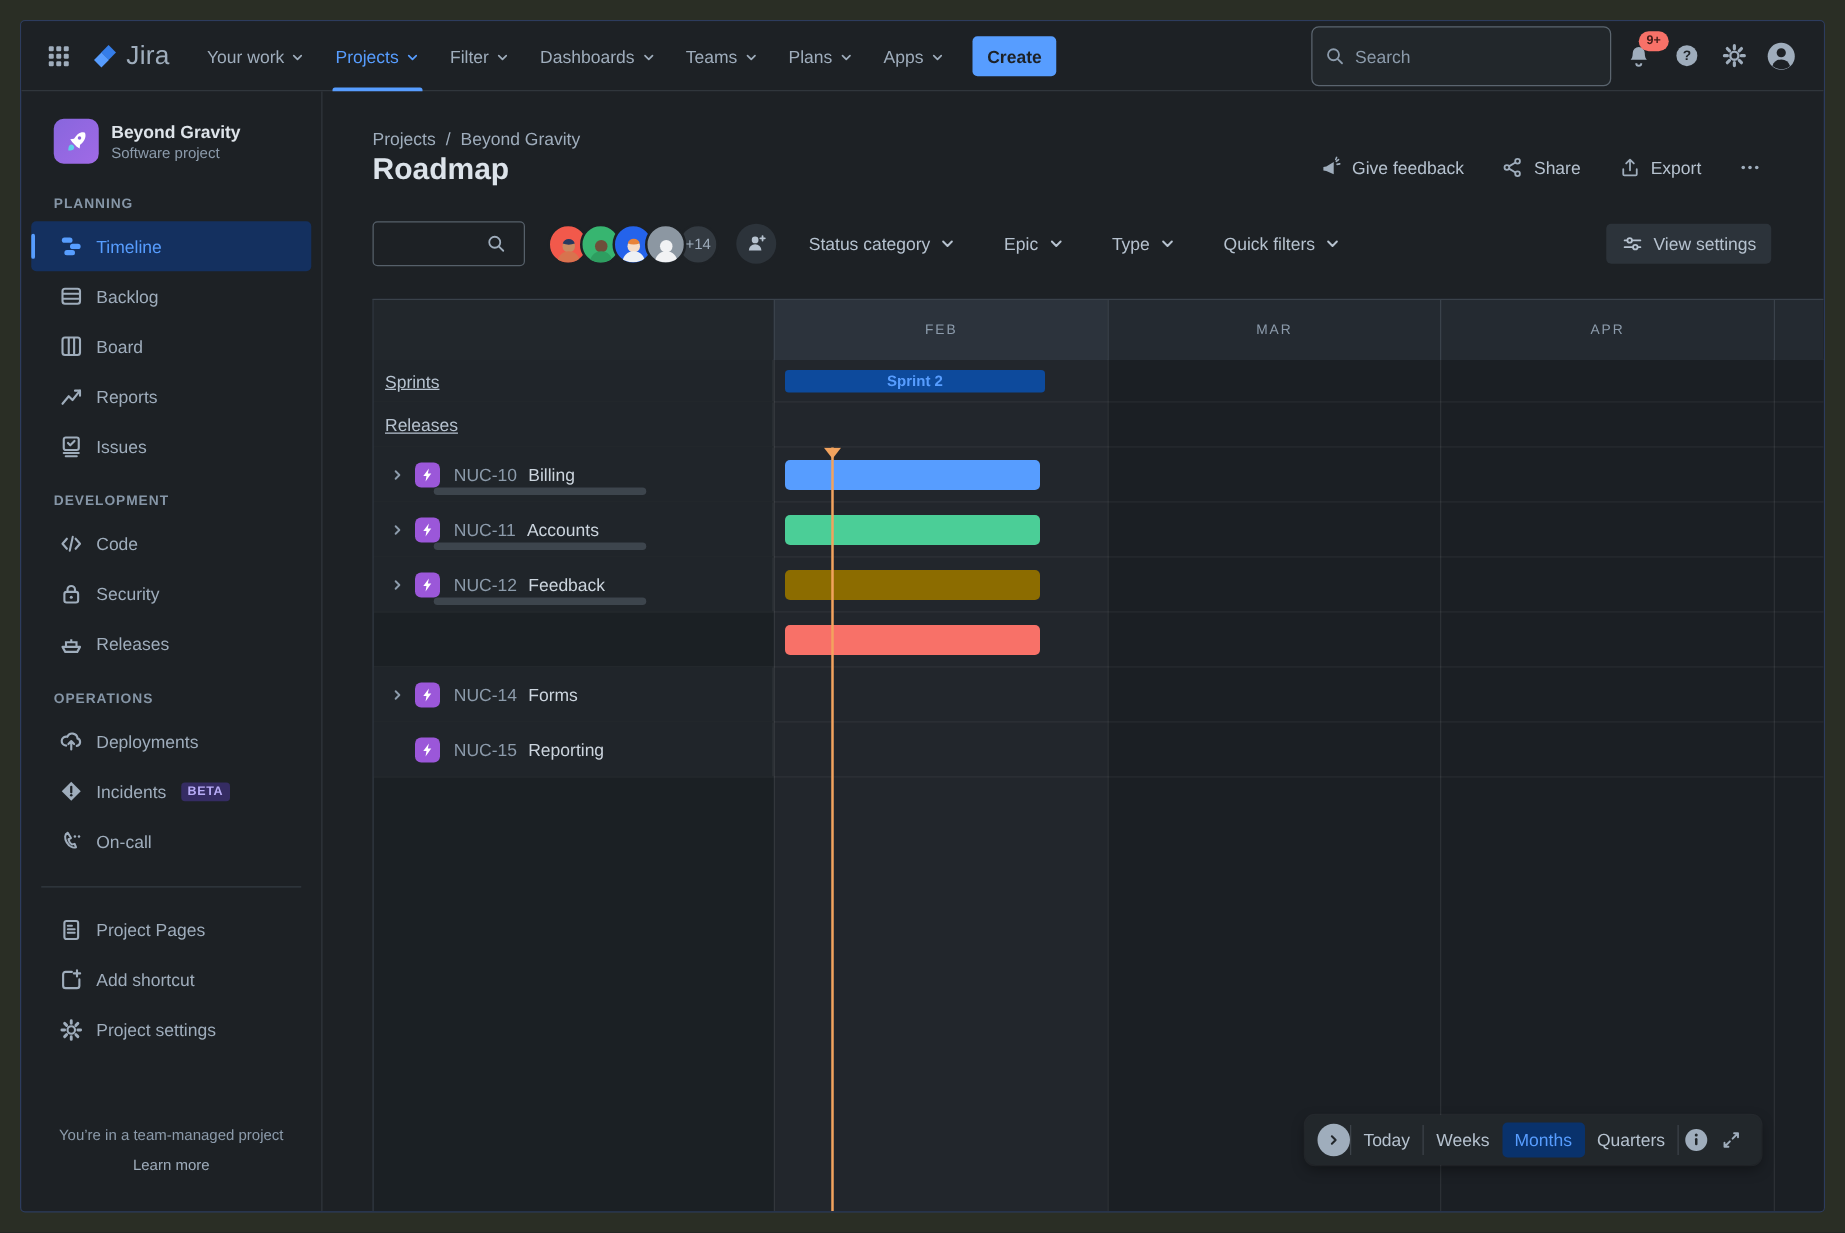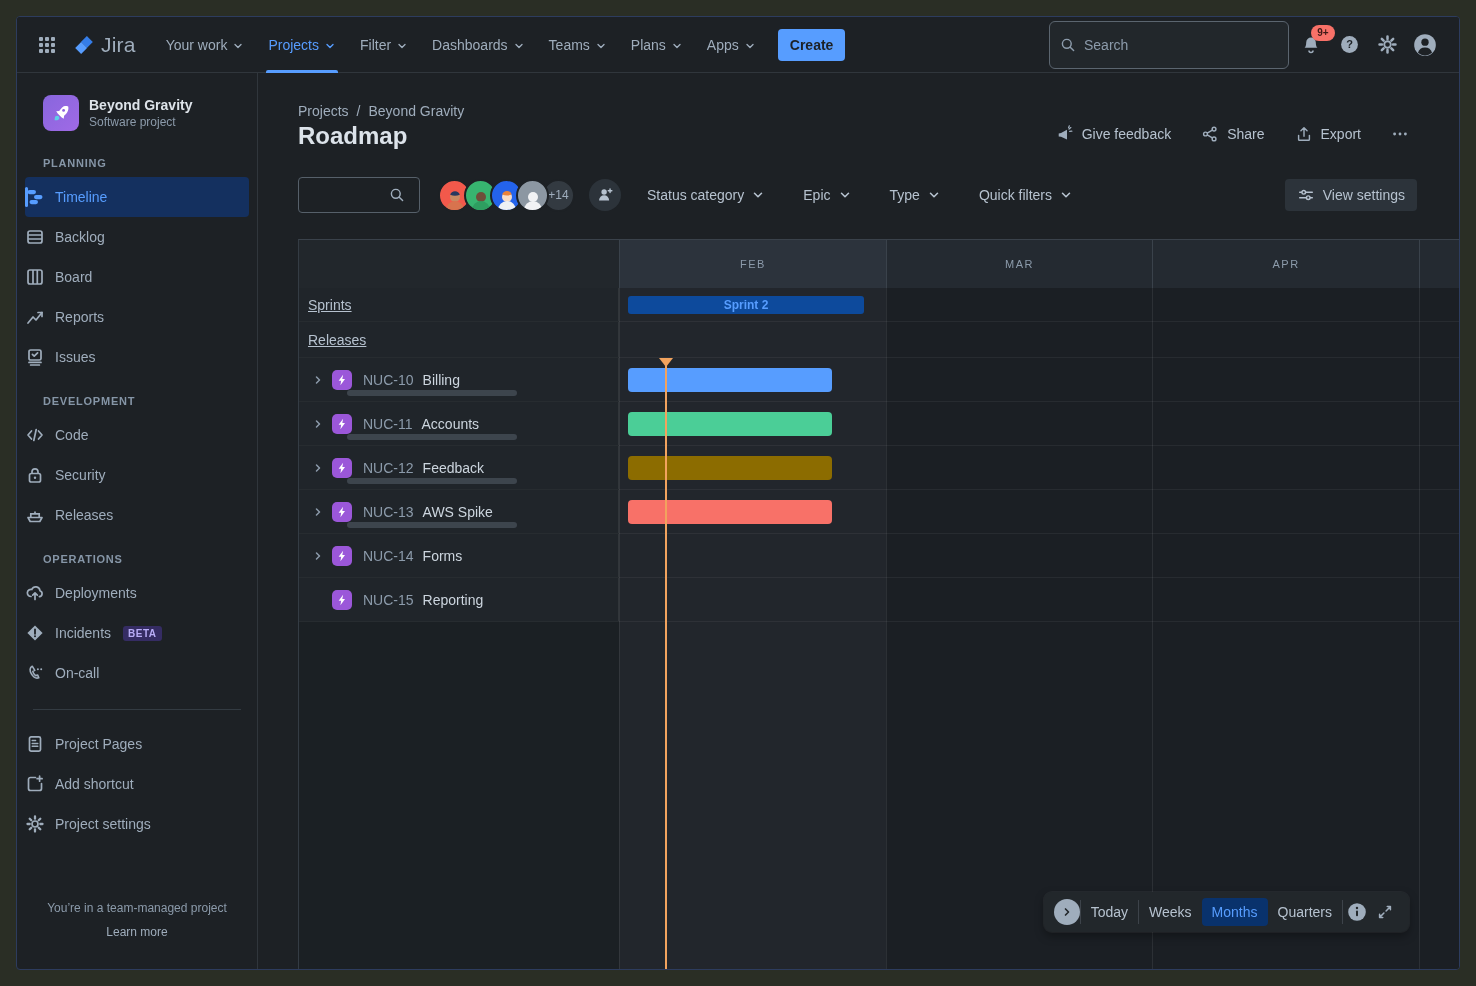--- a/index.html
+++ b/index.html
@@ -43,21 +43,21 @@
 
   
   .proj { display:flex; align-items:center; gap:10px; padding:0 16px 0 26px; margin-bottom:26px; }
   .proj-avatar { width:36px; height:36px; border-radius:8px; background:linear-gradient(135deg,#8866dd,#a06ae6);
                  display:flex; align-items:center; justify-content:center; flex:0 0 36px; }
   .proj-name { font-size:14px; font-weight:700; color:#dee4ea; line-height:1.25; }
   .proj-type { font-size:12px; color:#8c9bab; }
   .sect-title { padding:0 16px 0 26px; margin:18px 0 8px; font-size:11px; font-weight:700; letter-spacing:.07em;
                 color:#8696a7; }
   .sideitem { position:relative; display:flex; align-items:center; gap:10px; height:40px; margin:0 8px;
-              border-radius:4px; font-size:14px; color:#9fadbc; cursor:pointer; }
+              padding-left:22px; border-radius:4px; font-size:14px; color:#9fadbc; cursor:pointer; }
   .sideitem svg { flex:0 0 20px; }
   .sideitem.active { background:#14305f; color:#579dff; }
   .sideitem.active::before { content:""; position:absolute; left:0; top:10px; width:3px; height:20px;
               border-radius:2px; background:#579dff; }
   .beta { margin-left:2px; background:#352c63; color:#b8acf6; font-size:10px; font-weight:700;
           letter-spacing:.05em; padding:2px 5px; border-radius:3px; }
   .side-div { height:1px; background:#333b42; margin:16px 16px 14px; }
   .side-foot { position:absolute; left:0; right:0; bottom:30px; text-align:center; }
   .side-foot .msg { font-size:12px; color:#8c9bab; margin-bottom:10px; }
   .side-foot .lm { font-size:12px; color:#9fadbc; cursor:pointer; }
@@ -97,21 +97,21 @@
   .feb-hl { position:absolute; top:0; bottom:0; left:320px; width:267px; background:rgba(205,214,225,.045); }
   .g-header { position:absolute; left:0; top:0; right:0; height:48px; border-bottom:1px solid #3a424b; }
   .m-cell { position:absolute; top:0; height:48px; background:#242a31; display:flex; align-items:center;
             justify-content:center; font-size:11px; letter-spacing:.14em; color:#8c9bab; border-left:1px solid #3a424b; }
   .m-cell.current { background:#2c333c; }
   .name-col-head { position:absolute; left:0; top:0; width:320px; height:48px; background:#22272c; }
   .t-row { position:absolute; left:0; right:0; border-bottom:1px solid rgba(255,255,255,.055); }
   .name-cell { position:absolute; left:0; top:0; bottom:0; width:320px; background:#20252a;
                border-right:1px solid rgba(255,255,255,.08); display:flex; align-items:center; }
   .group-label { padding-left:9px; font-size:14px; color:#b6c2cf;text-decoration:underline; }
-  .sprint-bar { position:absolute; left:329px; top:8px; width:236px; height:18px; border-radius:3px;
+  .sprint-bar { position:absolute; left:329px; top:8px; width:208px; height:18px; border-radius:3px;
                 display:flex; align-items:center; justify-content:center; font-size:12px; font-weight:700; }
   .epic-cell { padding-left:11px; gap:0; }
   .chev { color:#8c9bab; width:16px; display:flex; justify-content:center; }
   .chev-spacer { width:16px; }
   .epic-badge { width:20px; height:20px; border-radius:5px; background:#9b57d9; display:flex; align-items:center;
                 justify-content:center; margin-left:6px; }
   .epic-key { margin-left:11px; font-size:14px; color:#8c9bab; }
   .epic-name { margin-left:9px; font-size:14px; color:#ccd5de; }
   .progress { position:absolute; left:48px; top:32px; width:170px; height:6px; border-radius:3px; background:#3d454d; overflow:hidden; }
   .progress .fill { height:100%; border-radius:3px; background:#388bff; }
@@ -590,35 +590,20 @@
                     <path d="M9.5 1 3.5 9h3.4l-1 6 6.1-8.5H8.4z" fill="#fff"></path>
                   </svg>
                 </span>
             <span class="epic-key">NUC-12</span>
             <span class="epic-name">Feedback</span>
             <span class="progress"><span class="fill" style="width: 50%;"></span></span>
           </div>
           <div class="epic-bar" style="background: rgb(140, 108, 0);"></div>
         </div>
         <div class="t-row" style="top:250px;height:44px">
-          <div class="name-cell epic-cell">
-            <span class="chev">
-                  <svg width="12" height="12" viewBox="0 0 16 16">
-                    <path d="M6 4l4 4-4 4" fill="none" stroke="currentColor" stroke-width="2" stroke-linecap="round" stroke-linejoin="round"></path>
-                  </svg>
-                </span>
-            <span class="epic-badge">
-                  <svg width="12" height="12" viewBox="0 0 16 16">
-                    <path d="M9.5 1 3.5 9h3.4l-1 6 6.1-8.5H8.4z" fill="#fff"></path>
-                  </svg>
-                </span>
-            <span class="epic-key">NUC-13</span>
-            <span class="epic-name">AWS Spike</span>
-            <span class="progress"><span class="fill" style="width: 0%;"></span></span>
-          </div>
           <div class="epic-bar" style="background: rgb(248, 113, 104);"></div>
         </div>
         <div class="t-row" style="top:294px;height:44px">
           <div class="name-cell epic-cell">
             <span class="chev">
                   <svg width="12" height="12" viewBox="0 0 16 16">
                     <path d="M6 4l4 4-4 4" fill="none" stroke="currentColor" stroke-width="2" stroke-linecap="round" stroke-linejoin="round"></path>
                   </svg>
                 </span>
             <span class="epic-badge">

